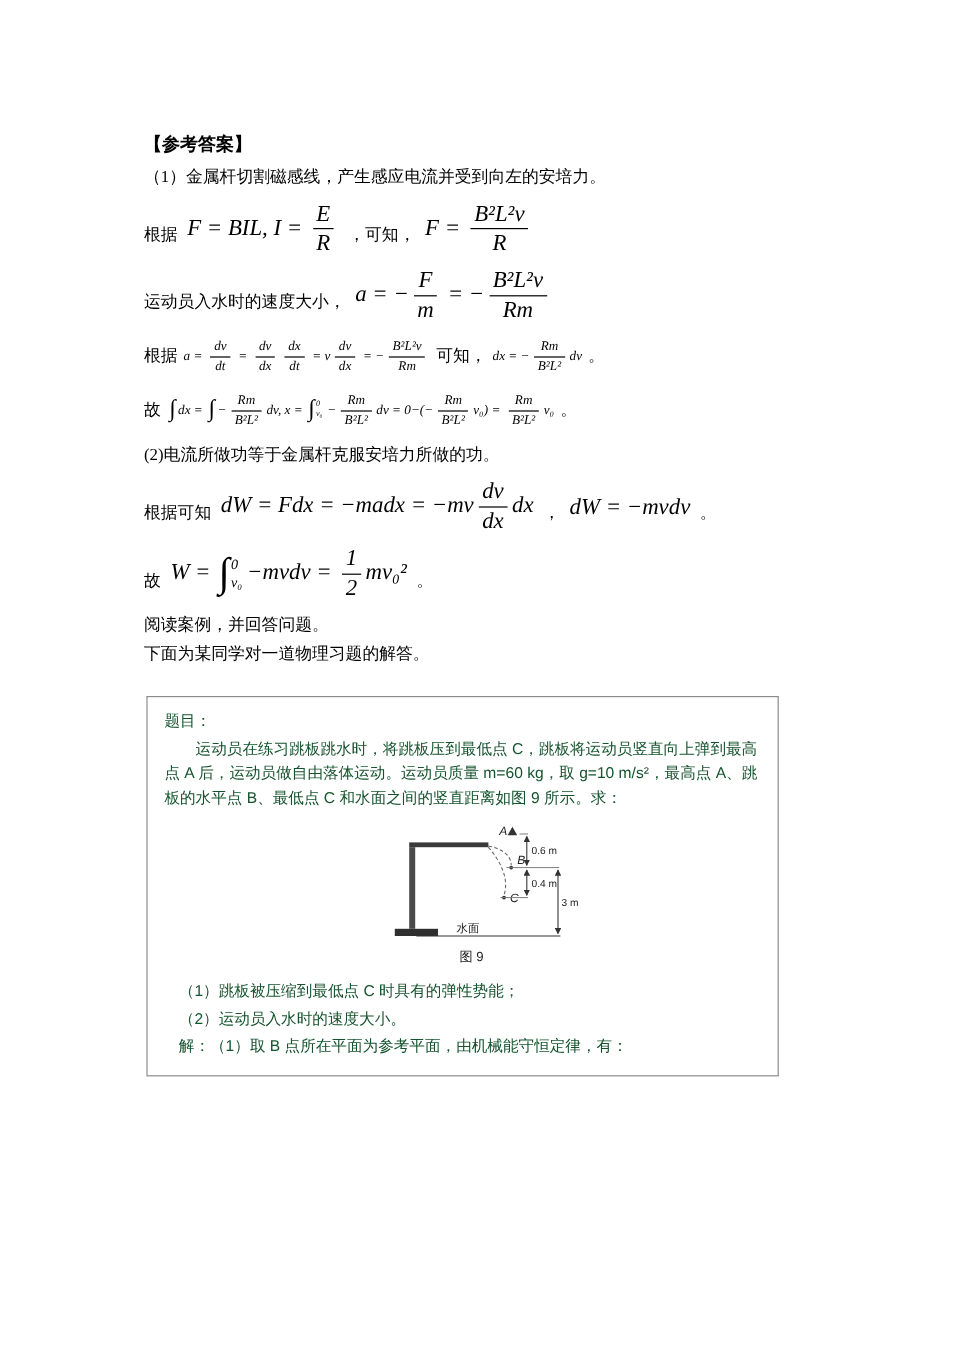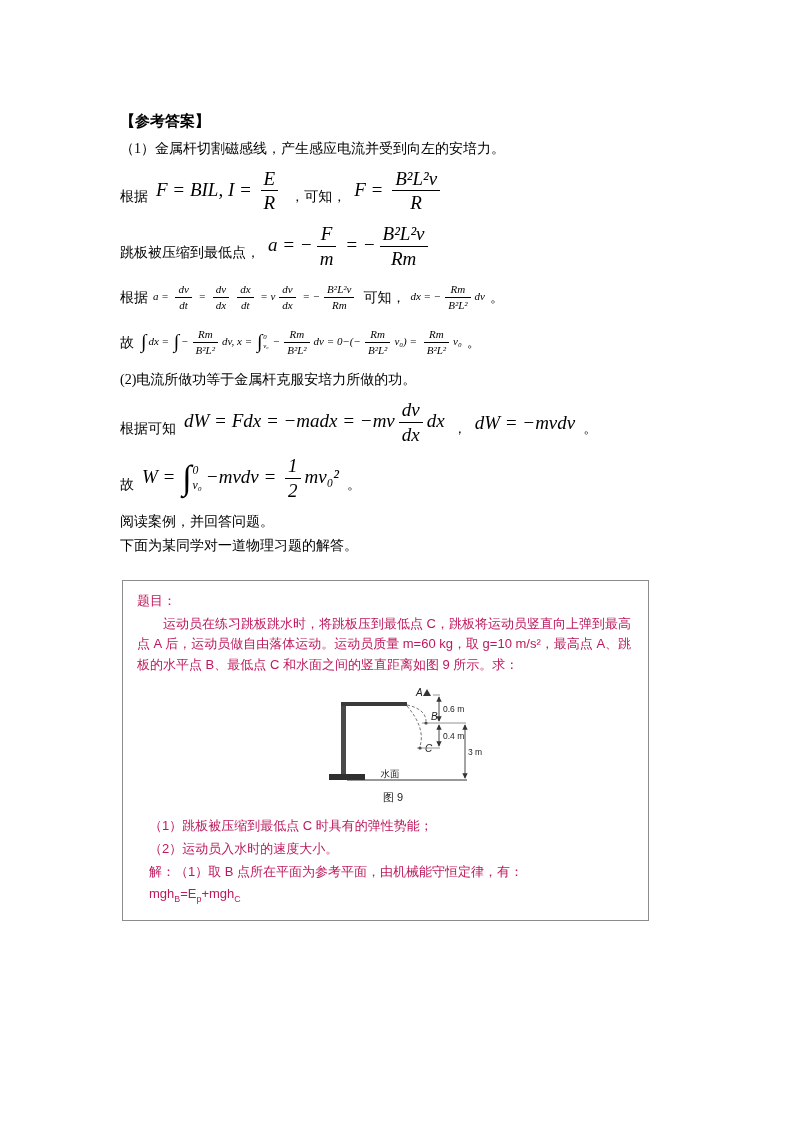--- a/index.html
+++ b/index.html
@@ -16,21 +16,21 @@
   .frac{display:inline-block;text-align:center;vertical-align:middle;margin:0 4px;}
   .frac .num{display:block;border-bottom:1px solid #000;padding:0 3px 1px;line-height:1.15;}
   .frac .den{display:block;padding:1px 3px 0;line-height:1.15;}
   .int{display:inline-flex;align-items:center;vertical-align:middle;margin:0 2px;}
   .isym{font-style:normal;font-size:1.8em;line-height:1;}
   .lims{display:inline-flex;flex-direction:column;justify-content:space-between;height:2.3em;font-size:0.62em;margin:0 2px 0 1px;line-height:1;}
   sub{font-size:0.68em;}
   
   .problem-box{box-sizing:border-box;margin:24px 0 0 2px;width:527px;border:1px solid #8c8c8c;
                padding:10px 14px 12px;font-family:"Liberation Sans","DejaVu Sans",sans-serif;
-               font-size:13px;color:#be185d;line-height:1.6;}
+               font-size:13px;color:#14532d;line-height:1.6;}
   .box-label{margin-bottom:2px;}
   .box-para{text-indent:2em;margin:0 0 3px;}
   .box-line{margin:2px 12px;}
   .plainmath{font-style:normal;}
   .fig-wrap{margin:4px 0 6px 190px;width:160px;}
   .fig{display:block;}
   .fig text{font-family:"Liberation Sans","DejaVu Sans",sans-serif;}
 </style>
 </head>
 <body>
@@ -42,21 +42,21 @@
     <div class="line">（1）金属杆切割磁感线，产生感应电流并受到向左的安培力。</div>
 
     <div class="mrow">
       <span class="lbl">根据</span>
       <span class="math">F = BIL, I = <span class="frac"><span class="num">E</span><span class="den">R</span></span></span>
       <span class="lbl">，可知，</span>
       <span class="math">F = <span class="frac"><span class="num">B²L²v</span><span class="den">R</span></span></span>
     </div>
 
     <div class="mrow">
-      <span class="lbl">跳板被压缩到最低点，</span>
+      <span class="lbl">运动员入水时的速度大小，</span>
       <span class="math">a = −<span class="frac"><span class="num">F</span><span class="den">m</span></span> = −<span class="frac"><span class="num">B²L²v</span><span class="den">Rm</span></span></span>
     </div>
 
     <div class="mrow">
       <span class="lbl">根据</span>
       <span class="math small">a = <span class="frac"><span class="num">dv</span><span class="den">dt</span></span> = <span class="frac"><span class="num">dv</span><span class="den">dx</span></span><span class="frac"><span class="num">dx</span><span class="den">dt</span></span> = v<span class="frac"><span class="num">dv</span><span class="den">dx</span></span> = −<span class="frac"><span class="num">B²L²v</span><span class="den">Rm</span></span></span>
       <span class="lbl">可知，</span>
       <span class="math small">dx = −<span class="frac"><span class="num">Rm</span><span class="den">B²L²</span></span>dv</span>
       <span class="lbl">。</span>
     </div>
@@ -135,17 +135,16 @@
           <text x="141" y="75" font-size="8.5" fill="#222">3 m</text>
           <line x1="20" y1="100" x2="140" y2="100" stroke="#333" stroke-width="1"></line>
           <text x="63" y="97" font-size="9.5" fill="#222" text-anchor="middle">水面</text>
           <text x="66" y="121" font-size="11" fill="#222" text-anchor="middle">图 9</text>
         </svg>
       </div>
 
       <div class="box-line">（1）跳板被压缩到最低点 C 时具有的弹性势能；</div>
       <div class="box-line">（2）运动员入水时的速度大小。</div>
       <div class="box-line">解：（1）取 B 点所在平面为参考平面，由机械能守恒定律，有：</div>
-      <div class="box-line plainmath">mgh<sub>B</sub>=E<sub>p</sub>+mgh<sub>C</sub></div>
     </div>
 
   </div>
 </div>
 
 </body></html>

